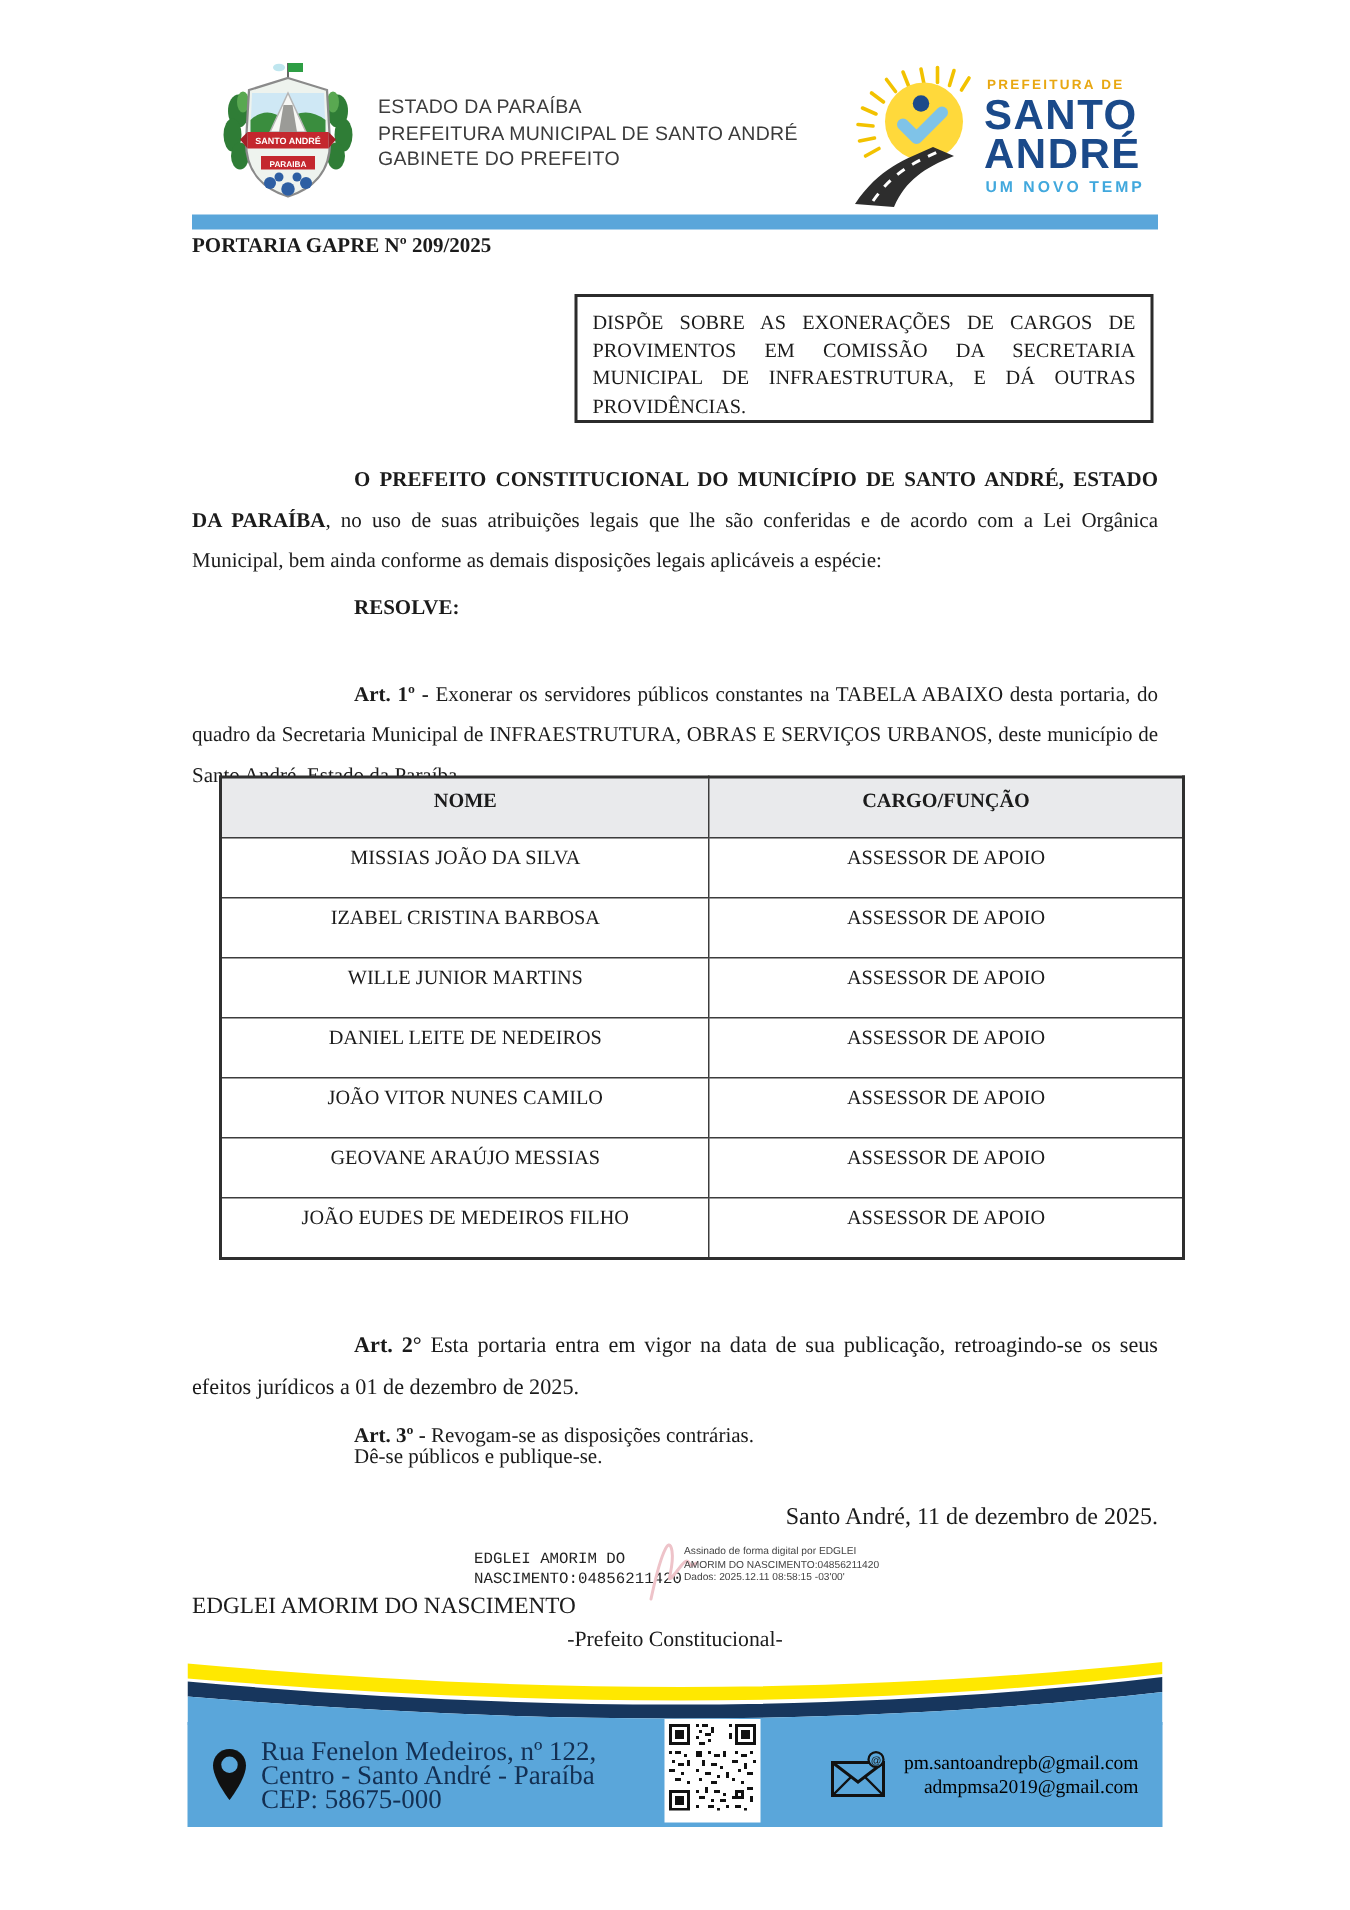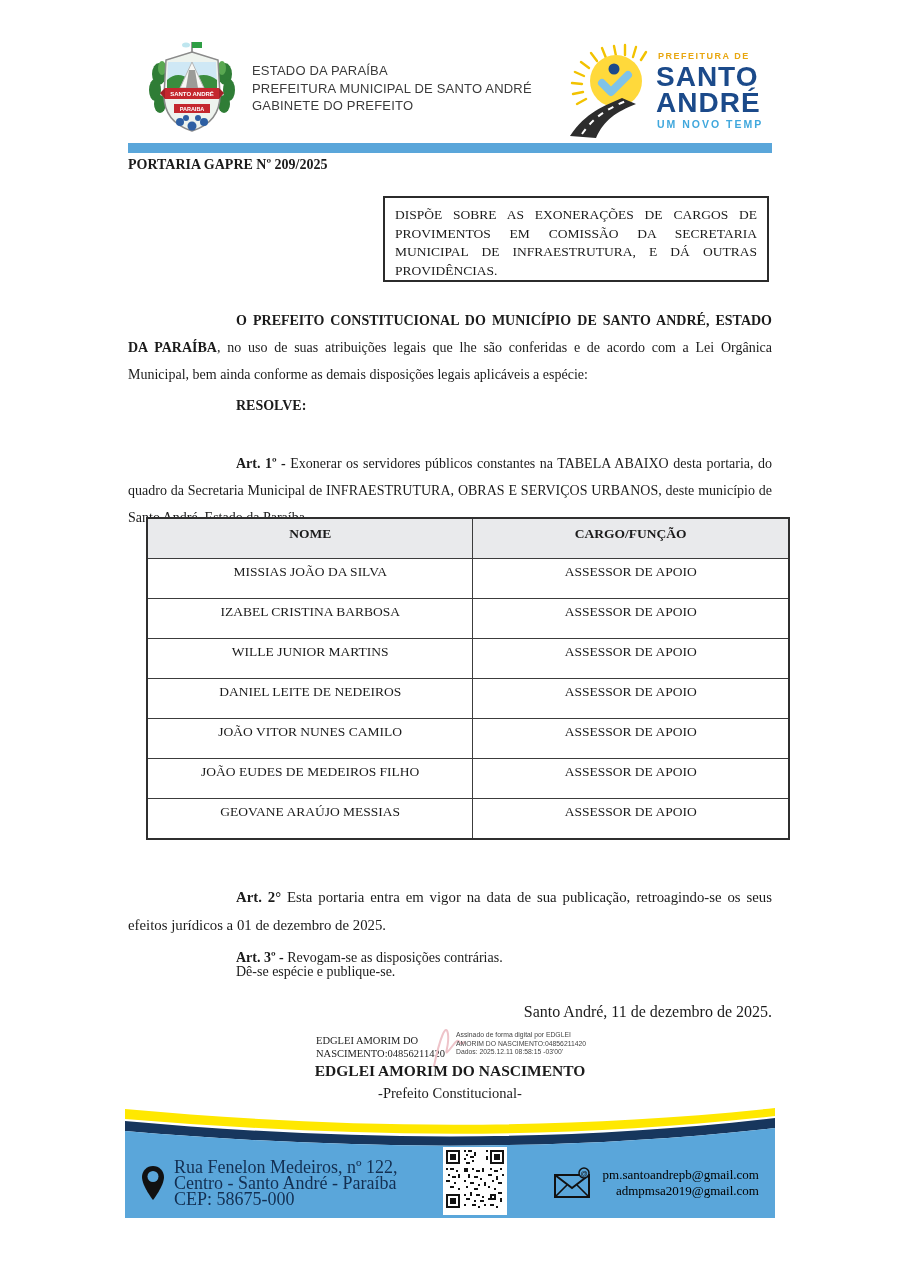--- a/index.html
+++ b/index.html
@@ -29,26 +29,26 @@
   .dateline{left:128px;top:1003px;width:644px;text-align:right;font-size:16px;}
   b.lbl{font-weight:bold;}
   
   .roster{left:128px;top:517px;}
   table{border-collapse:collapse;width:644px;border:2px solid #2f2f2f;margin-left:18px;}
   th,td{border:1.6px solid #3c3c3c;vertical-align:top;text-align:center;font-size:13.5px;}
   th{background:#e9eaec;font-weight:bold;height:31px;padding-top:7px;}
   td{height:33px;padding-top:5px;text-align:center;}
   col.c1{width:327px;} col.c2{width:317px;}
   
-  .stamp-left{left:316px;top:1034px;font-family:Liberation Serif, serif;
+  .stamp-left{left:316px;top:1034px;font-family:Liberation Mono, monospace;
               font-size:10.5px;line-height:13px;color:#222;}
   .stamp-right{left:456px;top:1031px;width:170px;font-family:"Liberation Sans",sans-serif;
                font-size:6.8px;line-height:8.6px;color:#444;}
   .squiggle{left:424px;top:1016px;}
-  .signer-name{left:128px;top:1062px;width:644px;text-align:center;font-weight:bold;font-size:15.5px;}
+  .signer-name{left:128px;top:1062px;width:644px;text-align:left;font-weight:normal;font-size:15.5px;}
   .signer-role{left:128px;top:1085px;width:644px;text-align:center;font-size:14.5px;}
   
   .footer-waves{left:125px;top:1106px;}
   .footer-band{left:125px;top:1148px;width:650px;height:70px;background:#5aa6da;
                display:flex;align-items:center;justify-content:space-between;
                padding:0 16px;box-sizing:border-box;}
   .addr-group,.email-group{display:flex;align-items:center;gap:9px;}
   .addr-text{font-size:18px;line-height:16px;color:#132f52;}
   .email-text{font-size:13px;line-height:16px;color:#000000;text-align:right;}
   .qr-wrap{background:#ffffff;padding:3px;margin-top:-5px;}
@@ -174,36 +174,36 @@
       </tr>
       <tr>
         <td>DANIEL LEITE DE NEDEIROS</td>
         <td>ASSESSOR DE APOIO</td>
       </tr>
       <tr>
         <td>JOÃO VITOR NUNES CAMILO</td>
         <td>ASSESSOR DE APOIO</td>
       </tr>
       <tr>
+        <td>GEOVANE ARAÚJO MESSIAS</td>
+        <td>ASSESSOR DE APOIO</td>
+      </tr>
+      <tr>
         <td>JOÃO EUDES DE MEDEIROS FILHO</td>
-        <td>ASSESSOR DE APOIO</td>
-      </tr>
-      <tr>
-        <td>GEOVANE ARAÚJO MESSIAS</td>
         <td>ASSESSOR DE APOIO</td>
       </tr>
     </tbody>
   </table>
 </div>
 
 <p class="abs para indent art2"><b class="lbl">Art. 2°</b><span> Esta portaria entra em vigor na data de sua publicação, retroagindo-se os seus efeitos jurídicos a 01 de dezembro de 2025.</span></p>
 
 <p class="abs para indent art3"><b class="lbl">Art. 3º - </b><span>Revogam-se as disposições contrárias.</span></p>
 
-<div class="abs closing">Dê-se espécie e publique-se.</div>
+<div class="abs closing">Dê-se públicos e publique-se.</div>
 
 <div class="abs dateline">Santo André, 11 de dezembro de 2025.</div>
 
 <div class="abs stamp-left">
   <div>EDGLEI AMORIM DO</div>
   <div>NASCIMENTO:04856211420</div>
 </div>
 
 <div class="abs squiggle">
   <svg width="44" height="56" viewBox="0 0 44 56">

